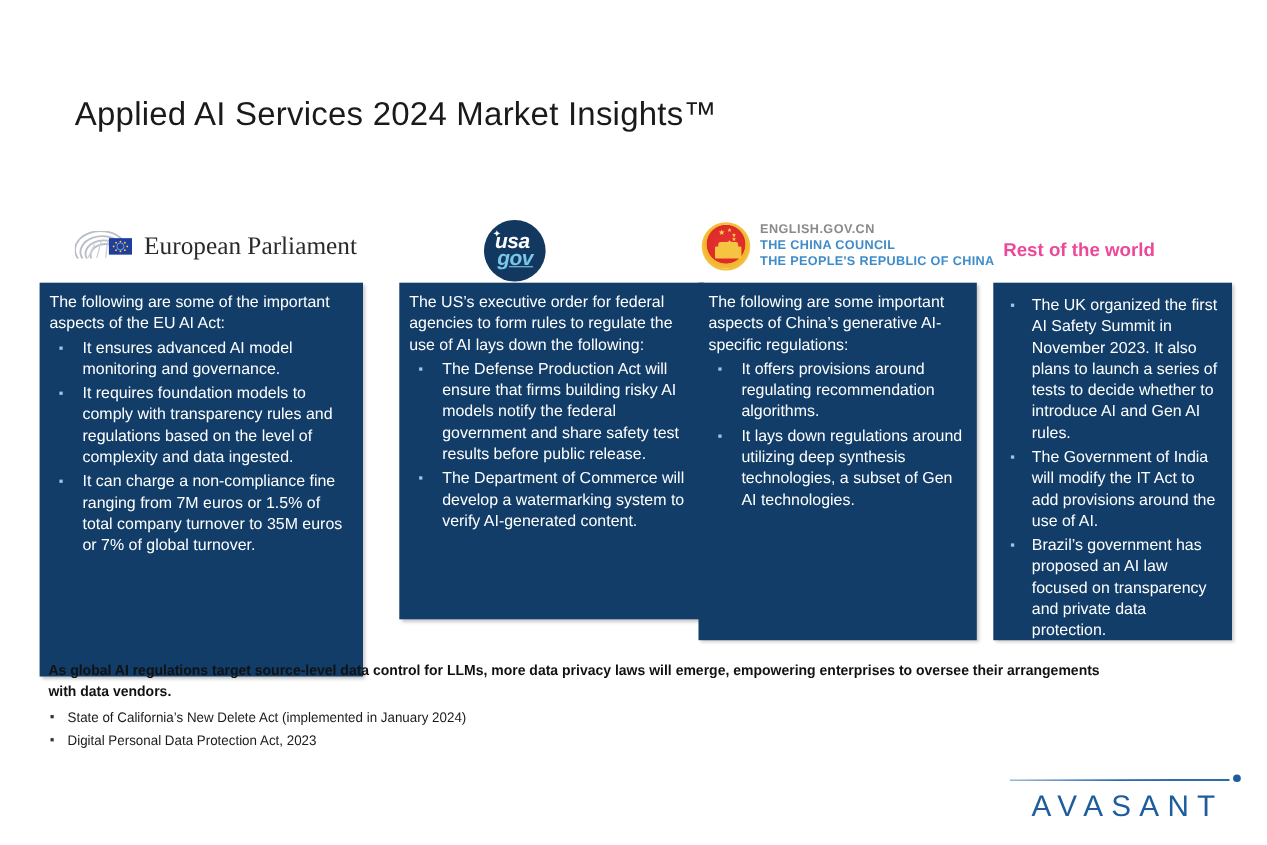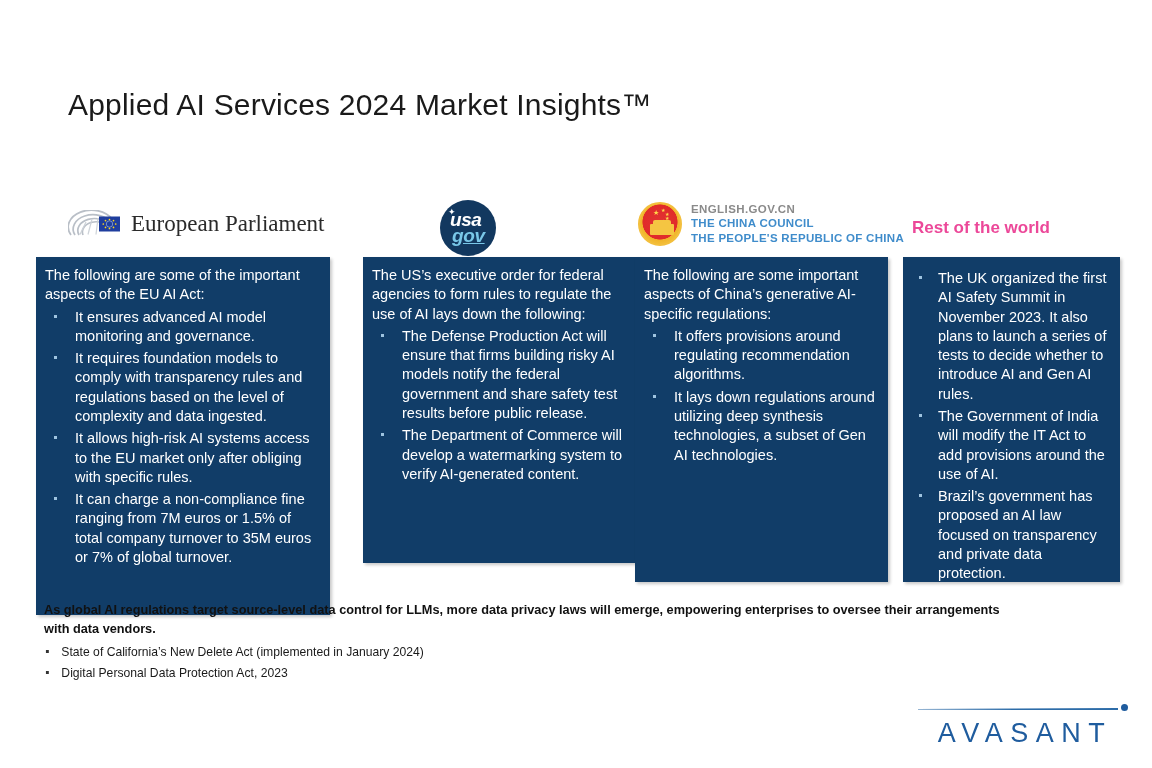--- a/index.html
+++ b/index.html
@@ -191,21 +191,20 @@
     <div class="hdr hdr-4">
       <span class="row-title">Rest of the world</span>
     </div>
   </div>
 
   <div class="panel p1">
     <div class="lead">The following are some of the important aspects of the EU AI Act:</div>
     <ul class="bullets">
       <li><span class="dot"></span><span>It ensures advanced AI model monitoring and governance.</span></li>
       <li><span class="dot"></span><span>It requires foundation models to comply with transparency rules and regulations based on the level of complexity and data ingested.</span></li>
-      <li><span class="dot"></span><span>It allows high-risk AI systems access to the EU market only after obliging with specific rules.</span></li>
       <li><span class="dot"></span><span>It can charge a non-compliance fine ranging from 7M euros or 1.5% of total company turnover to 35M euros or 7% of global turnover.</span></li>
     </ul>
   </div>
 
   <div class="panel p2">
     <div class="lead">The US’s executive order for federal agencies to form rules to regulate the use of AI lays down the following:</div>
     <ul class="bullets">
       <li><span class="dot"></span><span>The Defense Production Act will ensure that firms building risky AI models notify the federal government and share safety test results before public release.</span></li>
       <li><span class="dot"></span><span>The Department of Commerce will develop a watermarking system to verify AI-generated content.</span></li>
     </ul>

